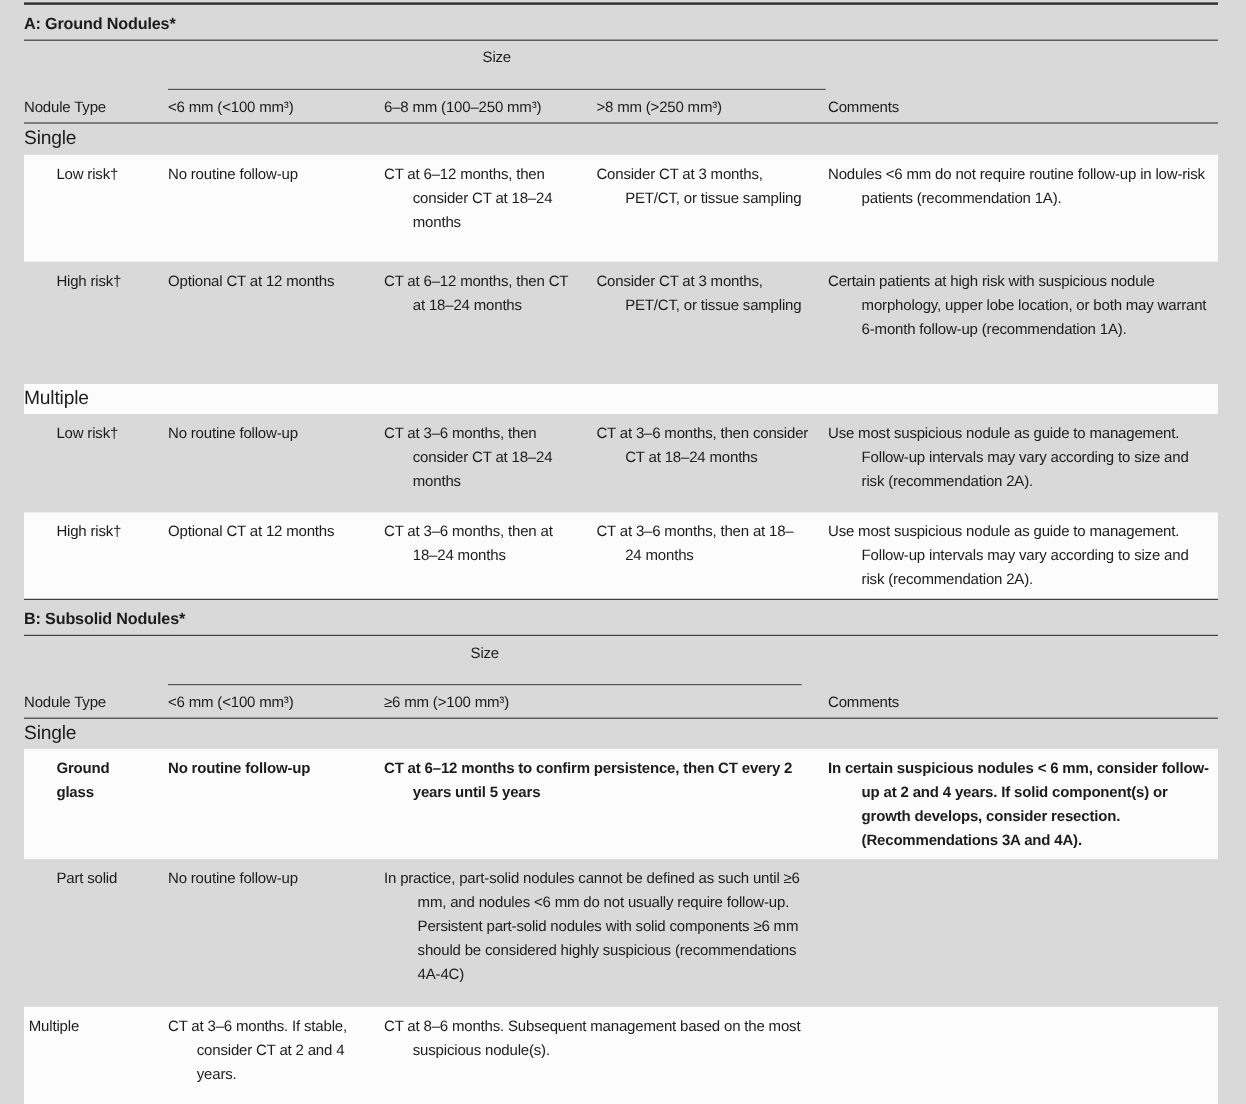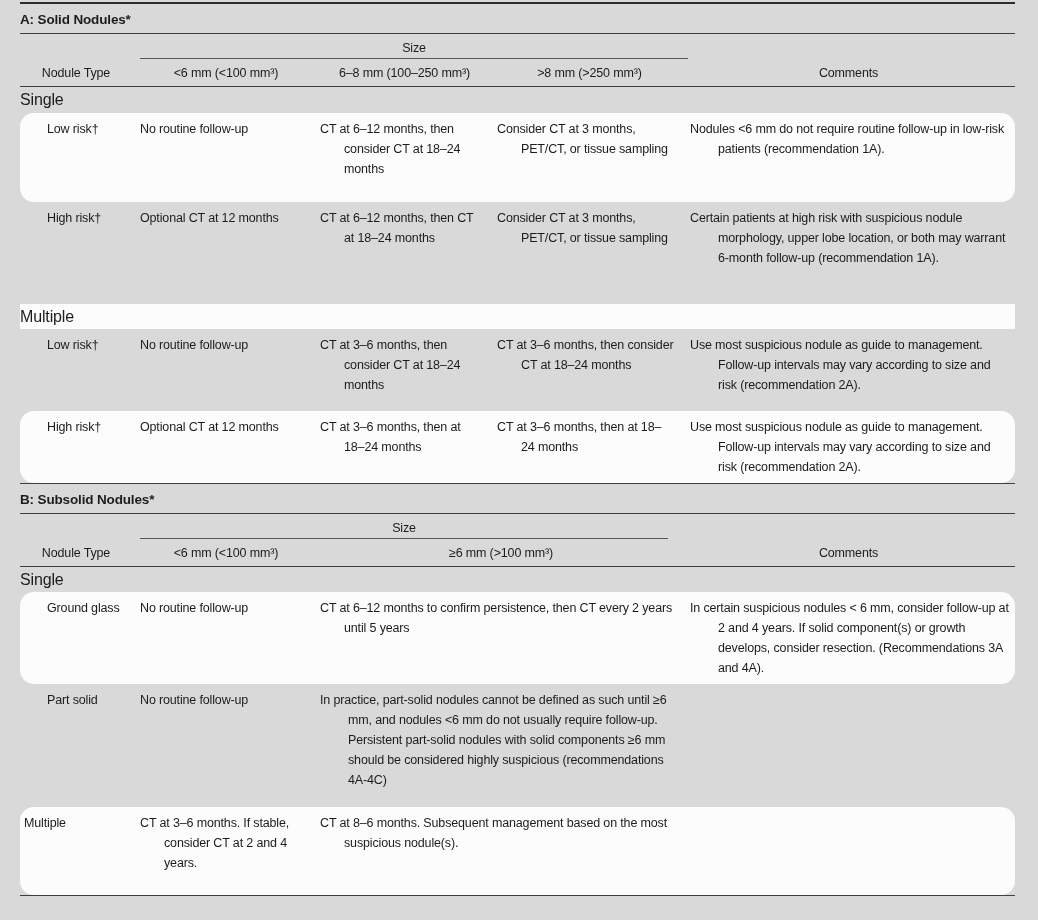--- a/index.html
+++ b/index.html
@@ -18,60 +18,60 @@
     font-weight:bold;font-size:13.5px;
     padding:8px 0 6px 0;
   }
   .title-rule{border-bottom:1.6px solid #3f3f3f;height:0;}
   
   .size-row{display:grid;}
   .size-row.a{grid-template-columns:120px 548px auto;}
   .size-row.b{grid-template-columns:120px 528px auto;}
   .size-span{
     text-align:center;font-size:12.5px;
-    padding:7px 0 3px 0;
+    padding:7px 0 19px 0;
     border-bottom:1.4px solid #555;
   }
   
   .grid-a{display:grid;grid-template-columns:120px 180px 177px 193px 325px;}
   .grid-b{display:grid;grid-template-columns:120px 180px 370px 325px;}
   .head-row{border-bottom:1.6px solid #3f3f3f;}
-  .hdr-cell{font-size:12.5px;padding:7px 8px 6px 0;text-align:center;}
+  .hdr-cell{font-size:12.5px;padding:7px 8px 6px 0;}
   .subhead{font-size:16px;padding:4px 0 3px 0;}
   .band-white{background:#fcfcfc;}
-  .row{margin:0;border-radius:14px;}
+  .row{margin:0;}
   .cell{
     font-size:12.5px;line-height:20px;
     padding:6px 16px 6px 0;
     padding-left:24px;text-indent:-24px;
   }
   .cell.comments{padding-left:28px;text-indent:-28px;padding-right:6px;}
   .cell.type{padding-left:27px;text-indent:0;}
   .cell.type.noindent{padding-left:4px;}
   .a-sub-single{min-height:19px;}
   .a-row-0{min-height:89px;}
   .a-row-1{min-height:102px;}
   .a-sub-multiple{min-height:15px;}
   .a-row-2{min-height:82px;}
   .a-row-3{min-height:62px;}
   .b-sub-single{min-height:14px;}
-  .b-row-0{min-height:80px;}
+  .b-row-0{min-height:80px;font-weight:bold;}
   .b-row-1{min-height:123px;}
   .b-row-2{min-height:88px;}
   .bottom-space{height:12px;}
 </style>
 </head>
 <body>
 
 <div>
   <div class="topline"></div>
 
   <section>
     <div class="inner">
-      <div class="sec-title">A: Solid Nodules*</div>
+      <div class="sec-title">A: Ground Nodules*</div>
       <div class="title-rule"></div>
 
       <div class="size-row a">
         <div></div>
         <div class="size-span">Size</div>
         <div></div>
       </div>
 
       <div class="grid-a head-row">
         <div class="hdr-cell">Nodule Type</div>

